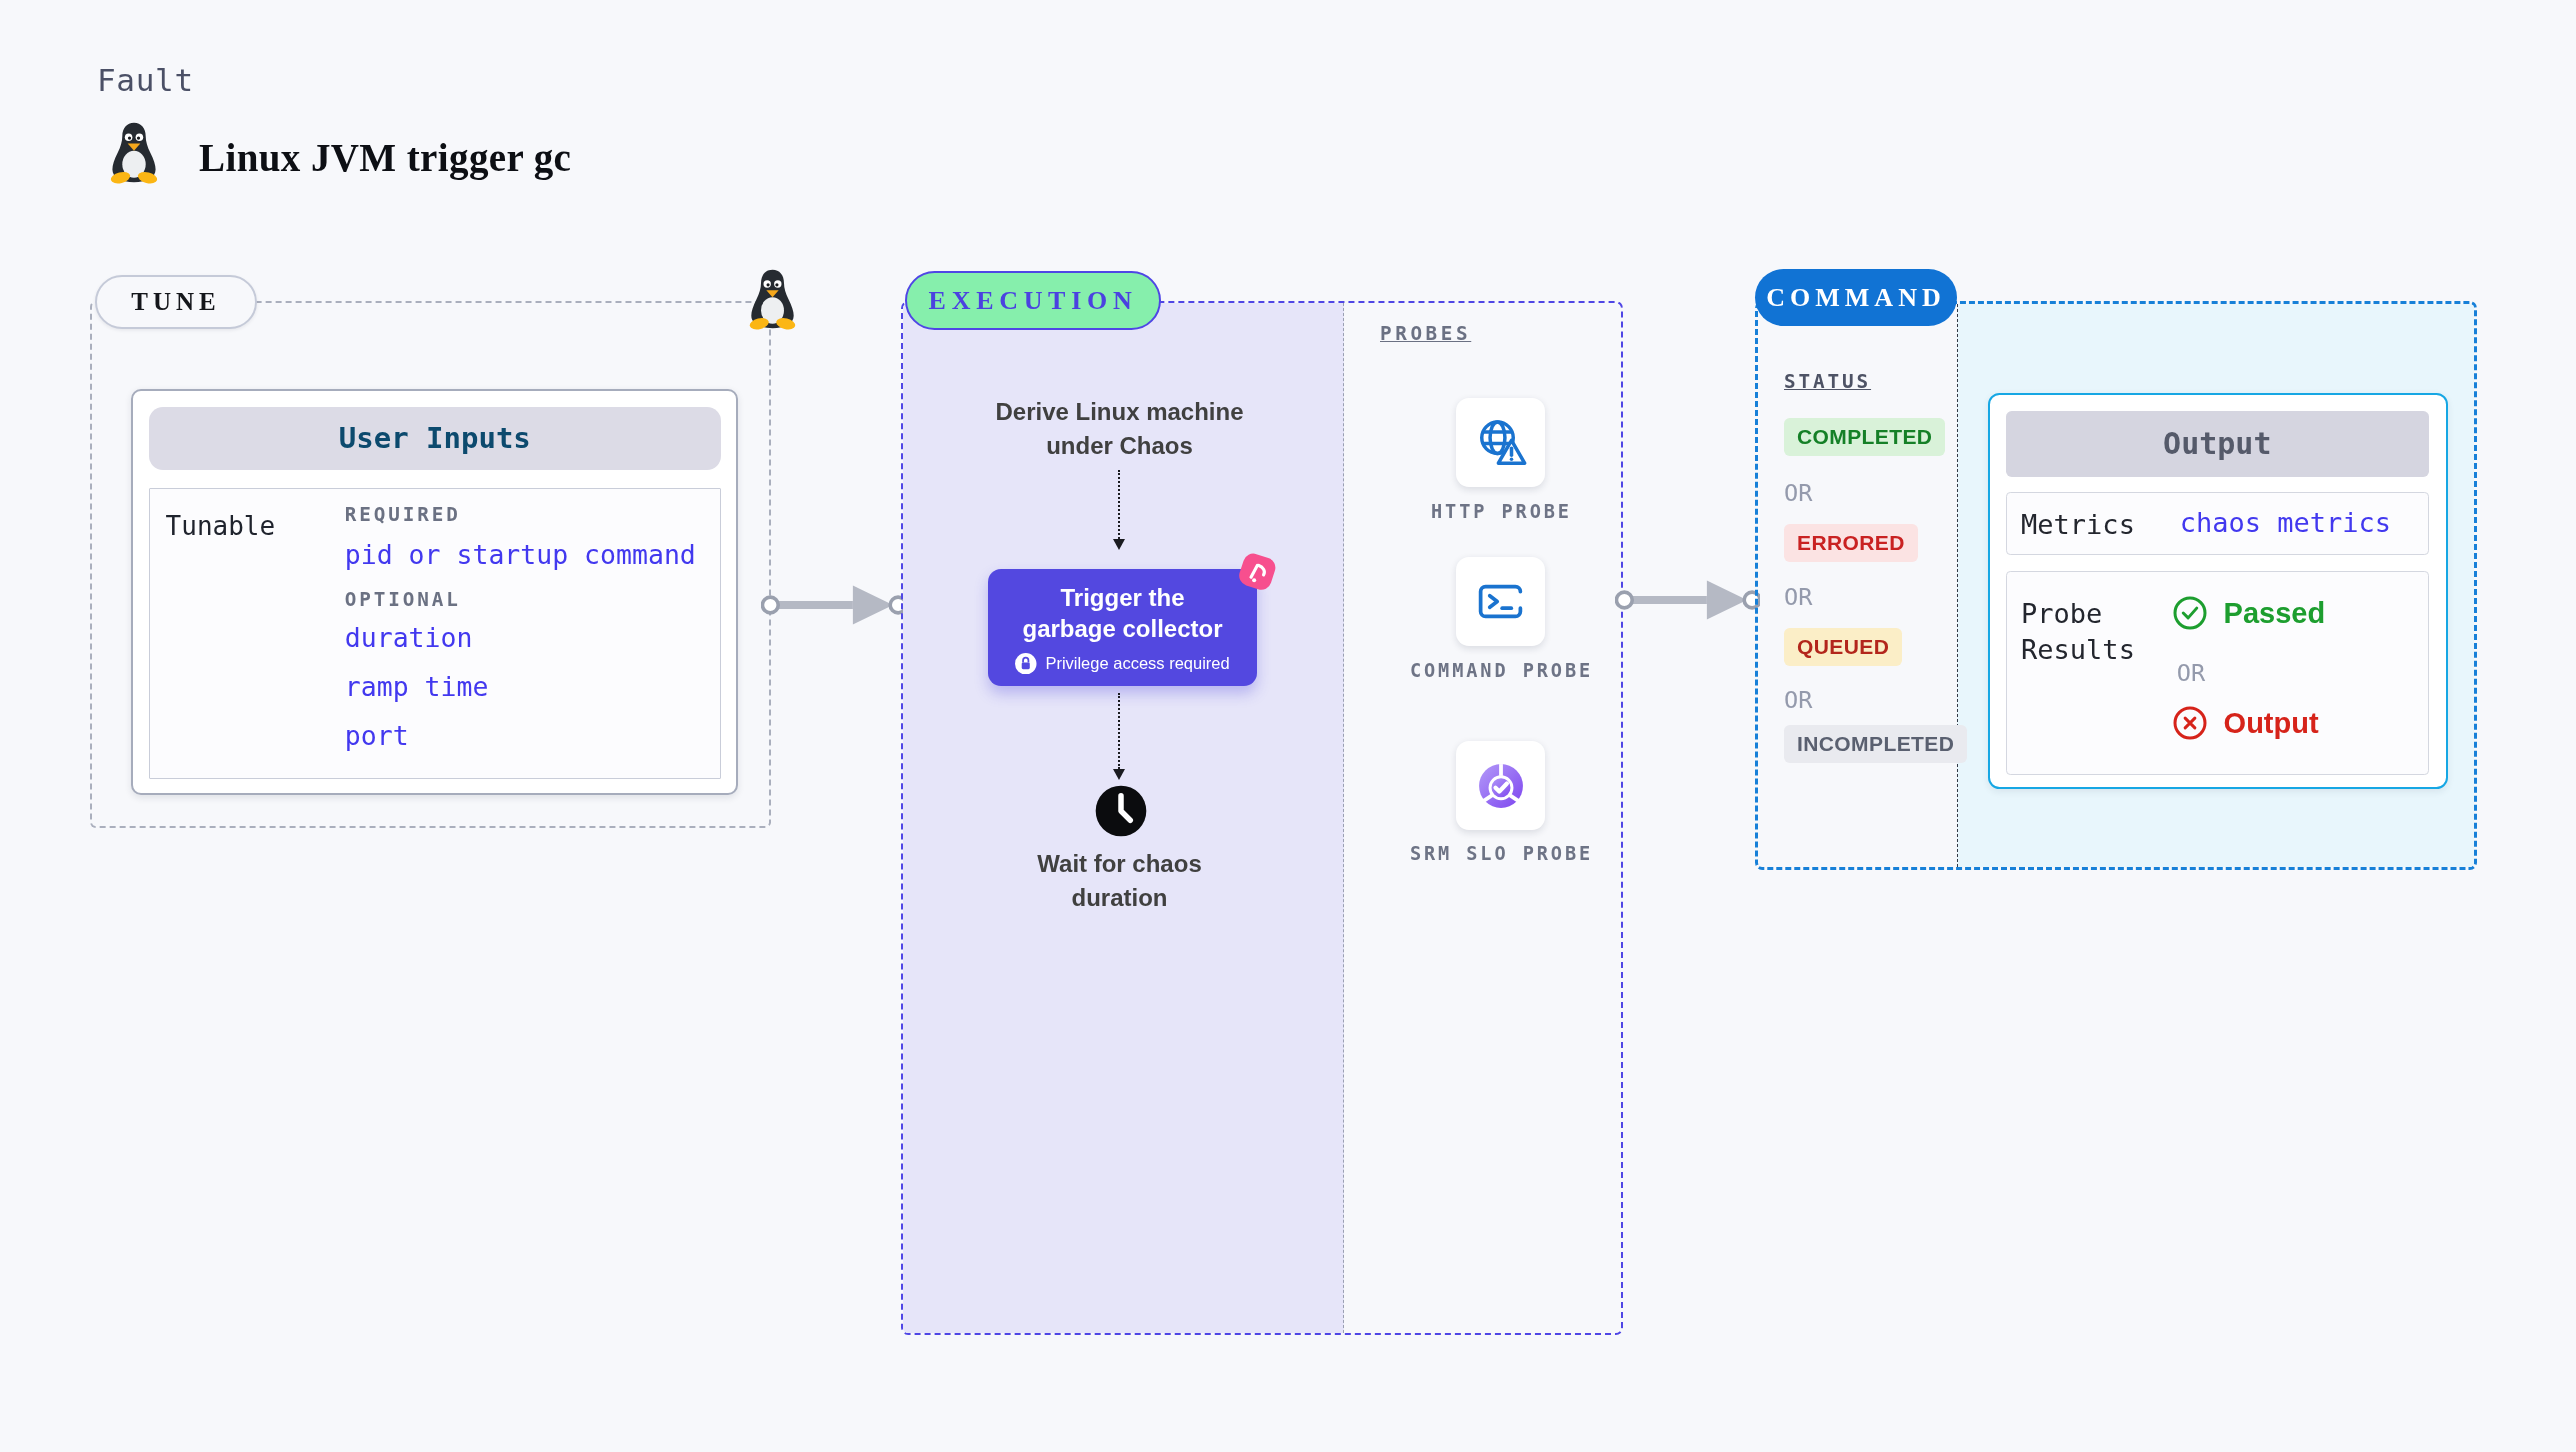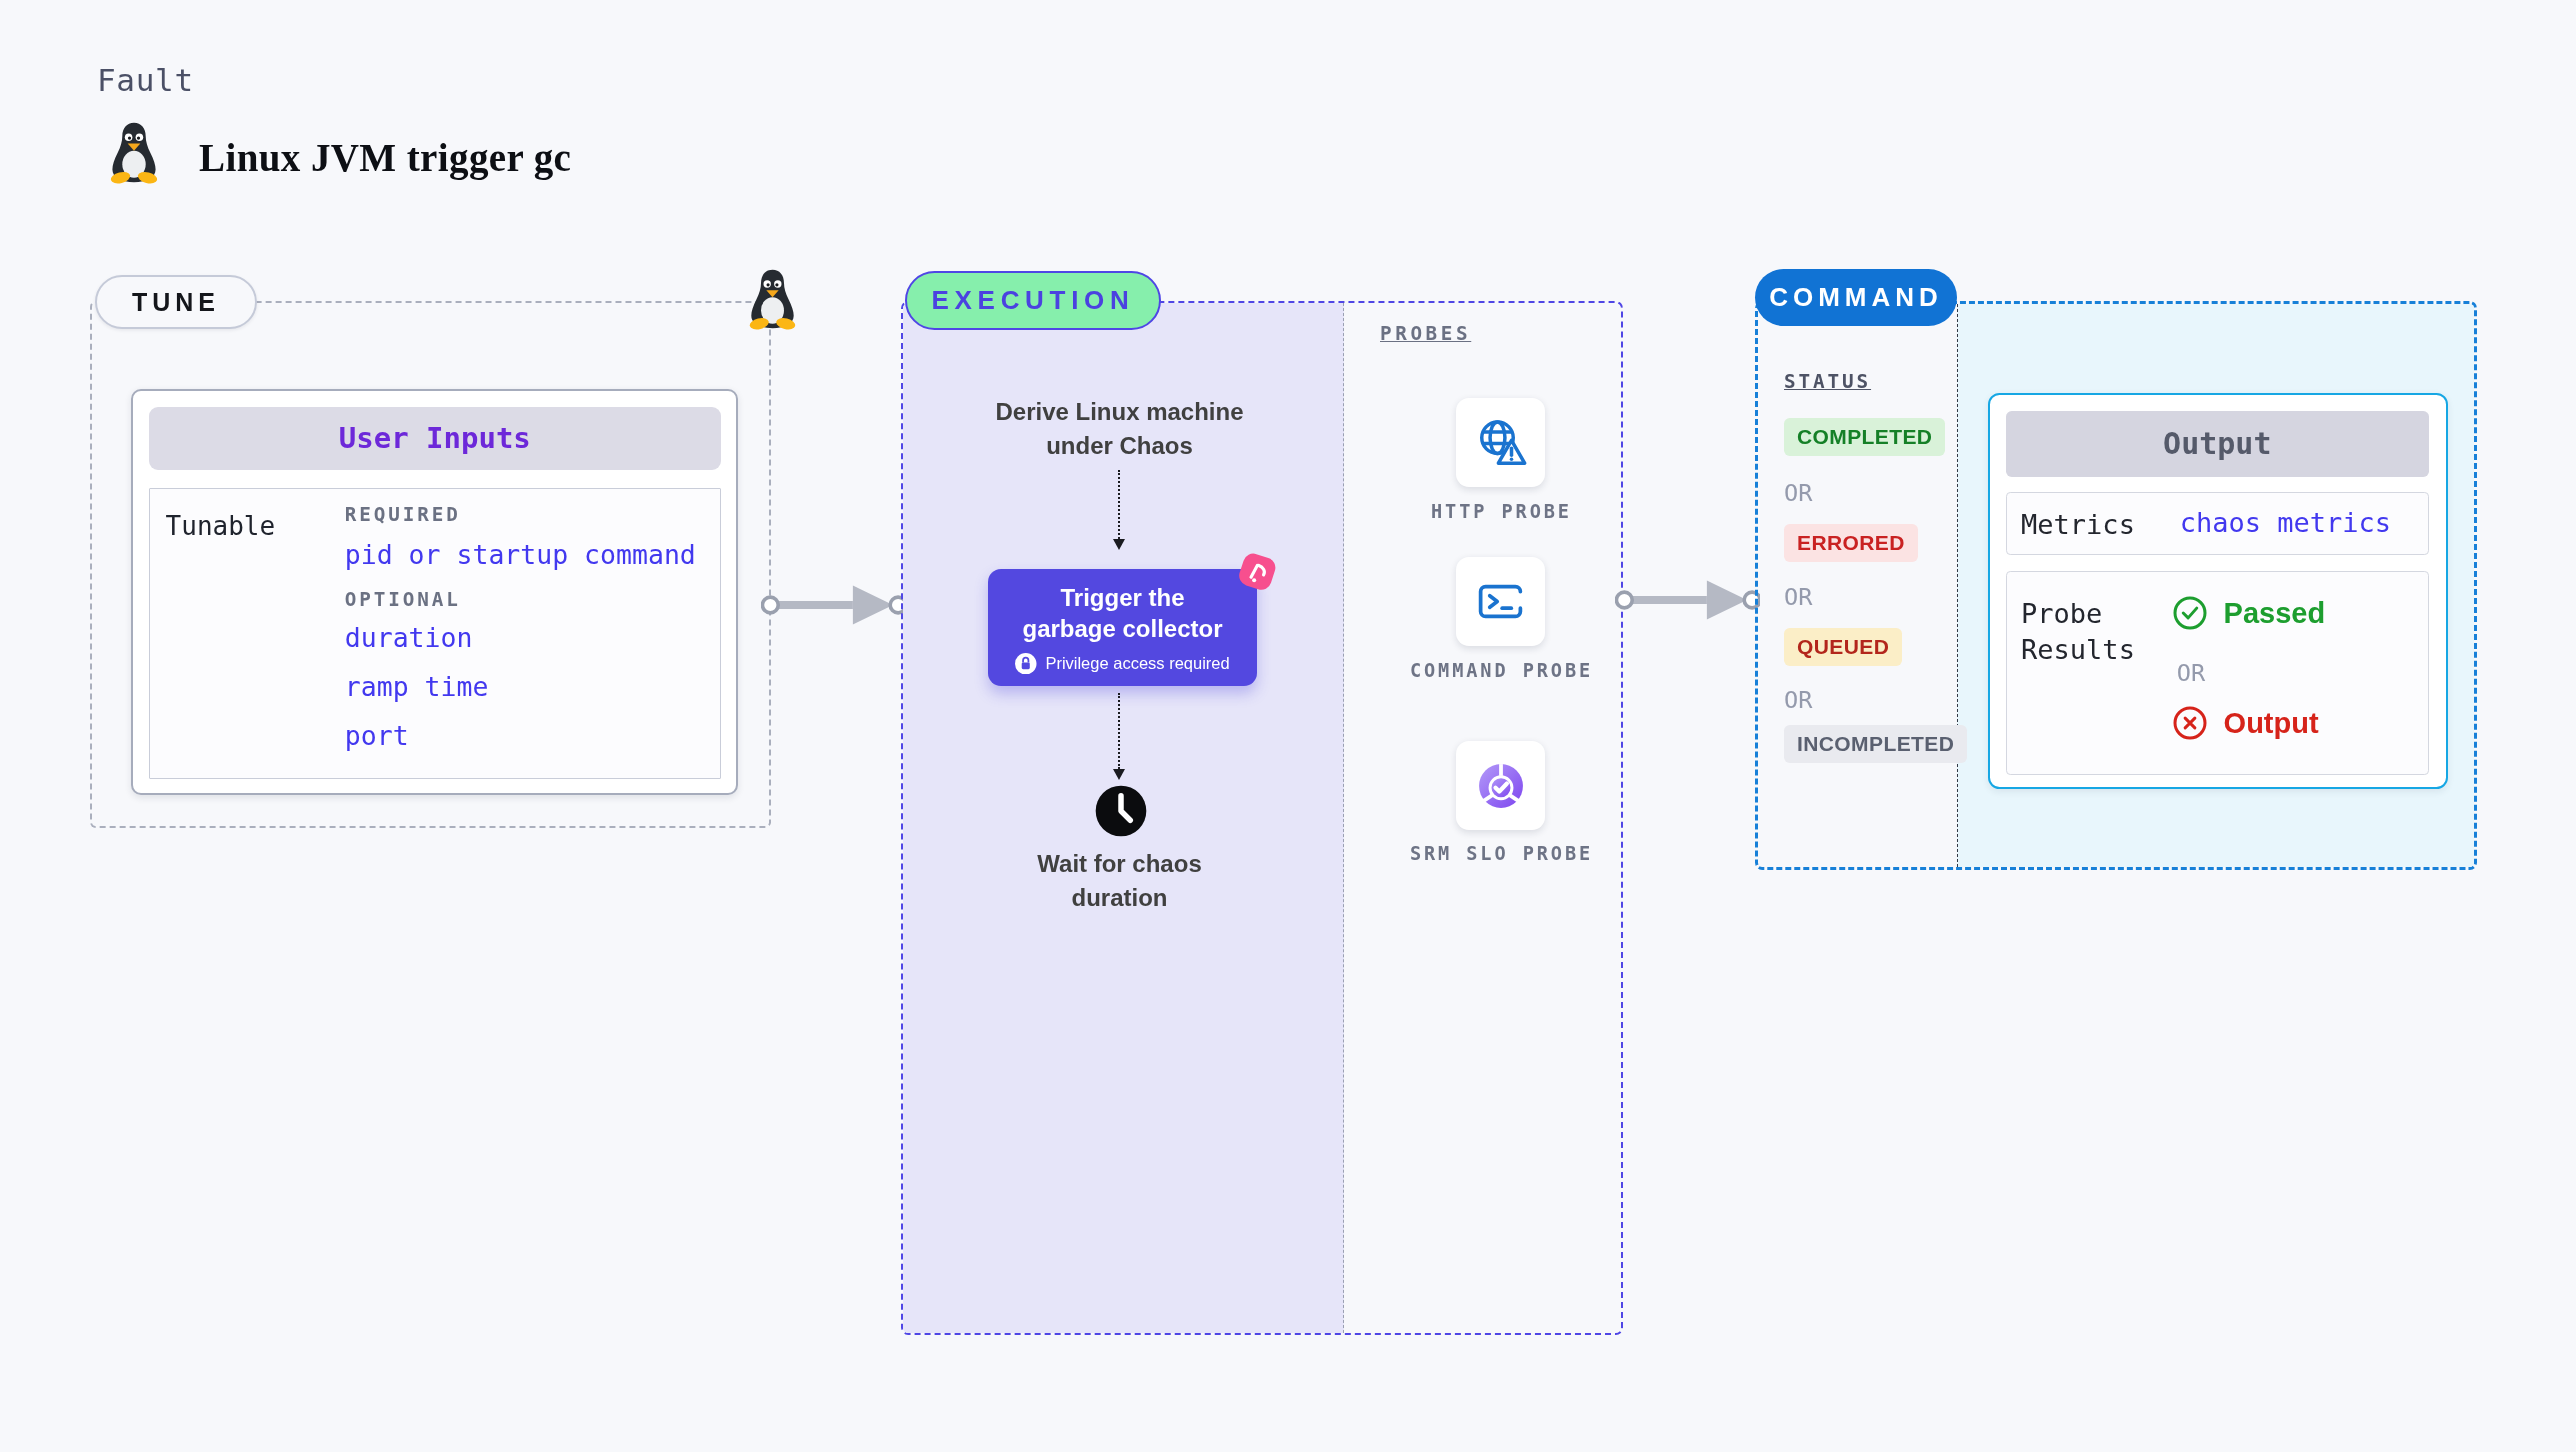--- a/index.html
+++ b/index.html
@@ -15,33 +15,33 @@
 
   
   .tune-box  { border:2.1px dashed #aaafbd; border-radius:5.7px; }
   .exec-box  { border:2.1px dashed #4f46e5; border-radius:7.2px; }
   .exec-fill { background:#e6e5f9; border-right:1.4px dashed #9aa0b2; }
   .result-box{ border:3.6px dashed #1780d8; border-radius:7.2px; }
   .result-fill { background:#e8f6fc; border-left:1.4px dashed #343945; }
 
   
   .pill { display:flex; align-items:center; justify-content:center; border-radius:33px;
-          font-family:Liberation Sans, sans-serif; font-weight:700; }
+          font-family:Liberation Serif, serif; font-weight:700; }
   .pill-tune { background:#f7f8fb; border:2.1px solid #c5cad8; color:#14161b;
                font-size:25px; letter-spacing:5px; box-shadow:0 1.4px 3.6px rgba(20,25,45,.08); }
   .pill-exec { background:#86efac; border:2.9px solid #4f46e5; color:#4b42e0;
                font-size:26px; letter-spacing:5.7px; }
   .pill-result { background:#1173d4; color:#ffffff; font-size:26px; letter-spacing:5px; }
 
   
   .ui-card { background:#ffffff; border:2.1px solid #a6acbc; border-radius:10px;
              box-shadow:0 2.1px 7.2px rgba(30,35,60,.10); }
-  .ui-header { background:#dcdbe6; border-radius:9px; display:flex; align-items:center;
+  .ui-header { background:#dcdbe6; border-radius:14px; display:flex; align-items:center;
                justify-content:center; font-family:"DejaVu Sans Mono",monospace;
-               font-size:29px; font-weight:600; color:#6d28d9; }
+               font-size:29px; font-weight:600; color:#0c4a6e; }
   .ui-table { background:#fcfcfe; border:1.4px solid #c9cdd9; border-radius:1px; }
   .cell-label { font-family:"DejaVu Sans Mono",monospace; font-size:26px; color:#1f232d; }
   .group-label { font-family:"DejaVu Sans Mono",monospace; font-size:19.3px; font-weight:600;
                  color:#6b7183; letter-spacing:2.9px; }
   .param { font-family:"DejaVu Sans Mono",monospace; font-size:26.5px; color:#4238ef; }
 
   
   .step-text { font-size:24px; line-height:34px; font-weight:700; color:#404040; text-align:center; }
   .dotted-line { width:0; border-left:2.1px dotted #1a1b20; }
   .dotted-head { width:0; height:0; border-left:6.4px solid transparent;

